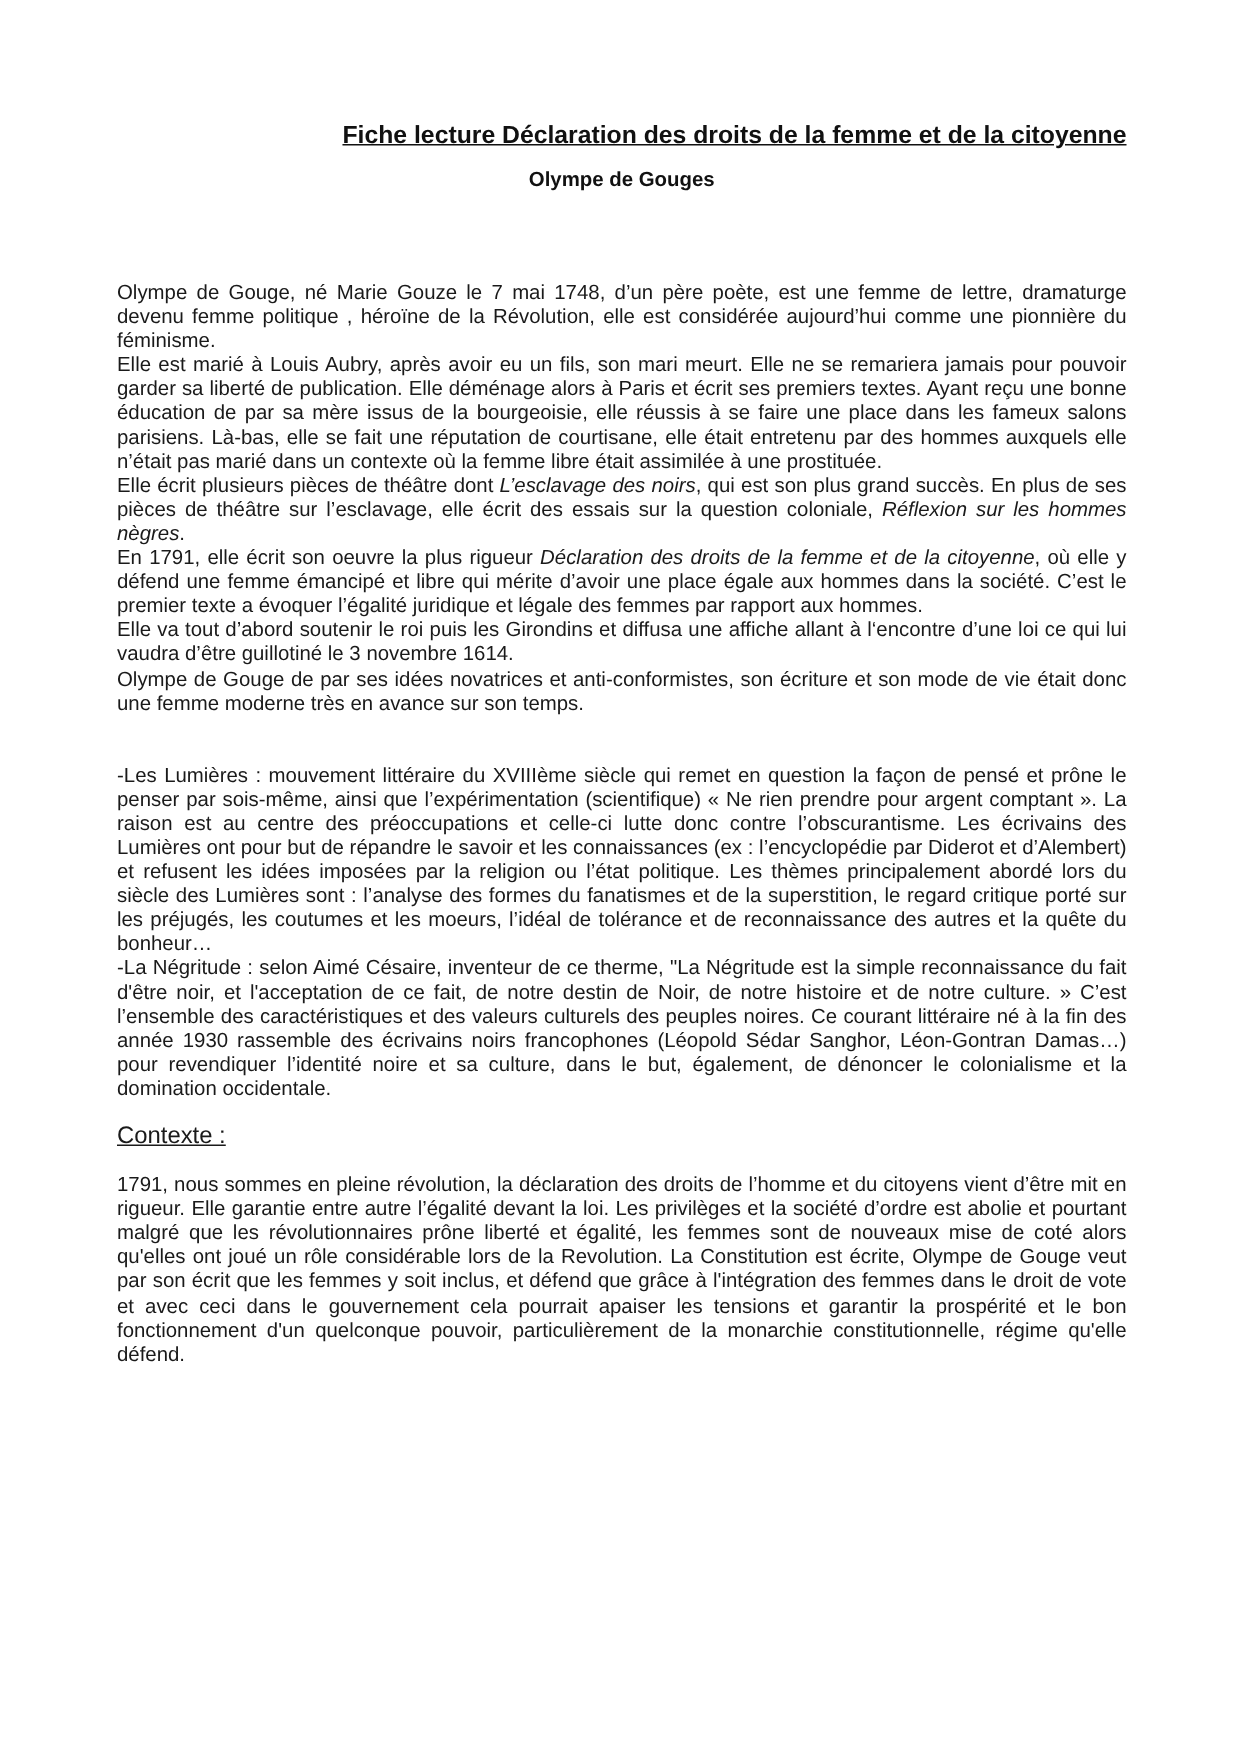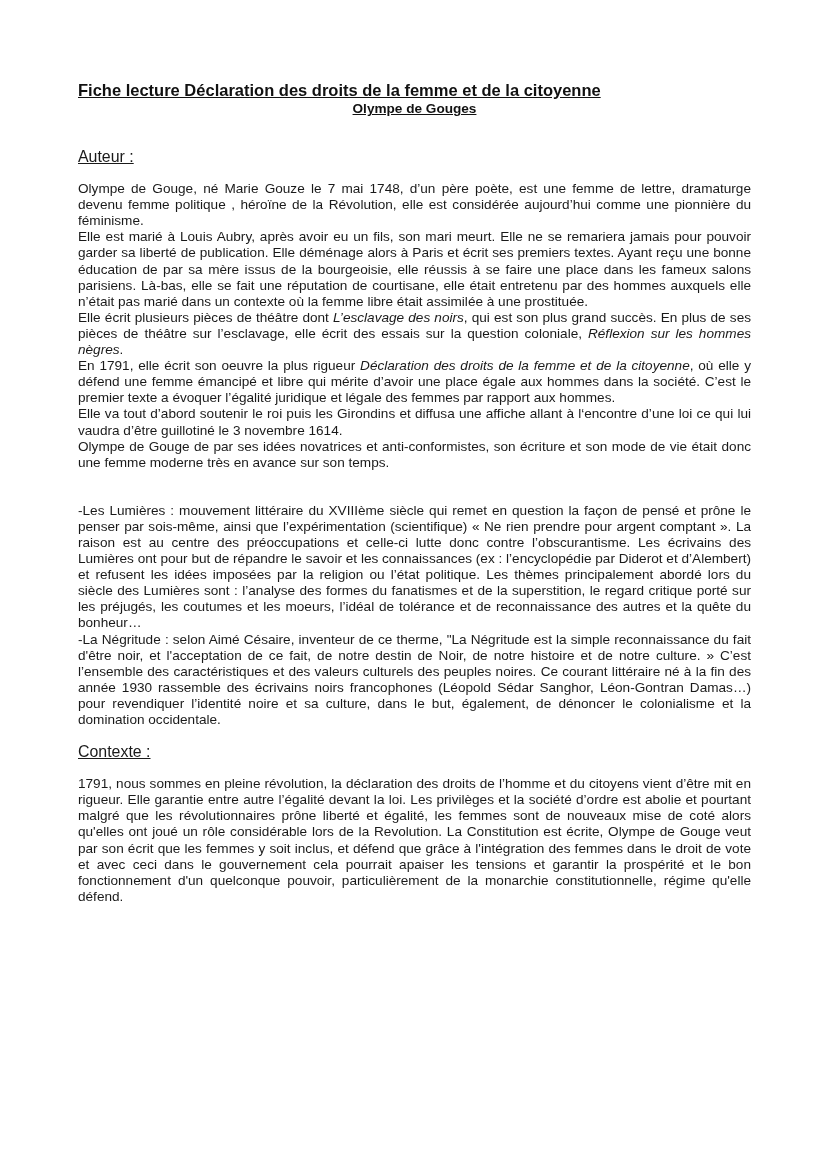--- a/index.html
+++ b/index.html
@@ -3,47 +3,46 @@
 <meta charset="utf-8">
 <style>
   html, body { margin: 0; padding: 0; background: #ffffff; }
   body { width: 828px; height: 1171px; position: relative; overflow: hidden; }
   .page {
     position: absolute; left: 78px; top: 80px; width: 673px;
     font-family: "Liberation Sans", sans-serif;
     font-size: 13.6px; line-height: 16.1px; color: #1a1a1a;
   }
   .title {
-    text-align: left; font-weight: bold; font-size: 16.5px; line-height: 20px;
+    text-align: right; font-weight: bold; font-size: 16.5px; line-height: 20px;
     text-decoration: underline; margin: 0; color: #111;
   }
   .subtitle {
     text-align: center; font-weight: bold; font-size: 13.6px; line-height: 17px;
-    text-decoration: underline; margin: 0; color: #111;
+    margin: 11px; color: #111;
   }
   .heading {
     text-decoration: underline; margin: 0; font-weight: normal;
   }
   p { margin: 0; text-align: justify; }
   .gap-title { height: 32px; }
   .gap-h { height: 16px; }
   .gap-sec { height: 16px; }
   em { font-style: italic; }
 </style>
 </head>
 <body>
 
 <div class="page">
   <h1 class="title">Fiche lecture Déclaration des droits de la femme et de la citoyenne</h1>
   <h2 class="subtitle">Olympe de Gouges</h2>
 
   <div class="gap-title"></div>
 
   <section>
-    <h3 class="heading">Auteur :</h3>
     <div class="gap-h"></div>
     <p>Olympe de Gouge, né Marie Gouze le 7 mai 1748, d’un père poète, est une femme de lettre, dramaturge devenu femme politique , héroïne de la Révolution, elle est considérée aujourd’hui comme une pionnière du féminisme.</p>
     <p>Elle est marié à Louis Aubry, après avoir eu un fils, son mari meurt. Elle ne se remariera jamais pour pouvoir garder sa liberté de publication. Elle déménage alors à Paris et écrit ses premiers textes. Ayant reçu une bonne éducation de par sa mère issus de la bourgeoisie, elle réussis à se faire une place dans les fameux salons parisiens. Là-bas, elle se fait une réputation de courtisane, elle était entretenu par des hommes auxquels elle n’était pas marié dans un contexte où la femme libre était assimilée à une prostituée.</p>
     <p><span>Elle écrit plusieurs pièces de théâtre dont </span><em>L’esclavage des noirs</em><span>, qui est son plus grand succès. En plus de ses pièces de théâtre sur l’esclavage, elle écrit des essais sur la question coloniale, </span><em>Réflexion sur les hommes nègres</em><span>.</span></p>
     <p><span>En 1791, elle écrit son oeuvre la plus rigueur </span><em>Déclaration des droits de la femme et de la citoyenne</em><span>, où elle y défend une femme émancipé et libre qui mérite d’avoir une place égale aux hommes dans la société. C’est le premier texte a évoquer l’égalité juridique et légale des femmes par rapport aux hommes.</span></p>
     <p>Elle va tout d’abord soutenir le roi puis les Girondins et diffusa une affiche allant à l‘encontre d’une loi ce qui lui vaudra d’être guillotiné le 3 novembre 1614.</p>
     <p>Olympe de Gouge de par ses idées novatrices et anti-conformistes, son écriture et son mode de vie était donc une femme moderne très en avance sur son temps.</p>
   </section>
 
   <div class="gap-sec"></div>

